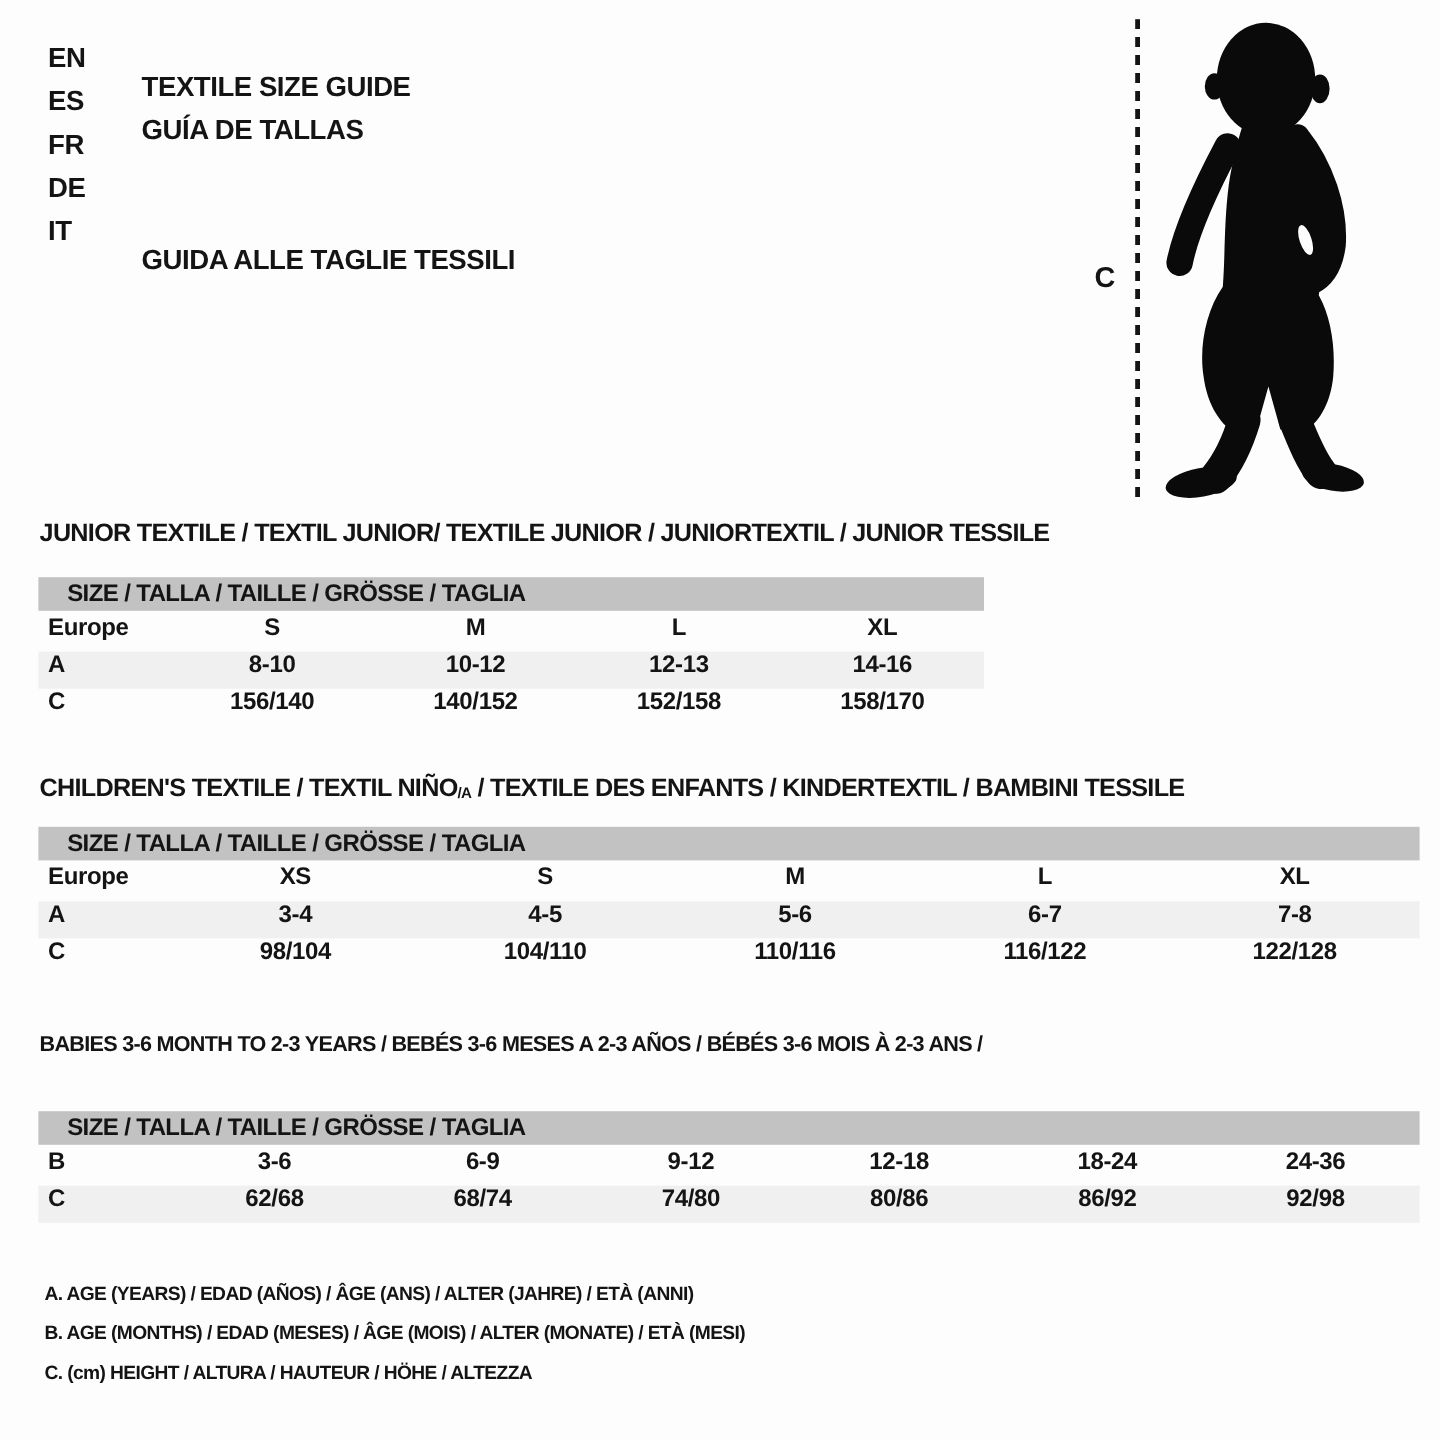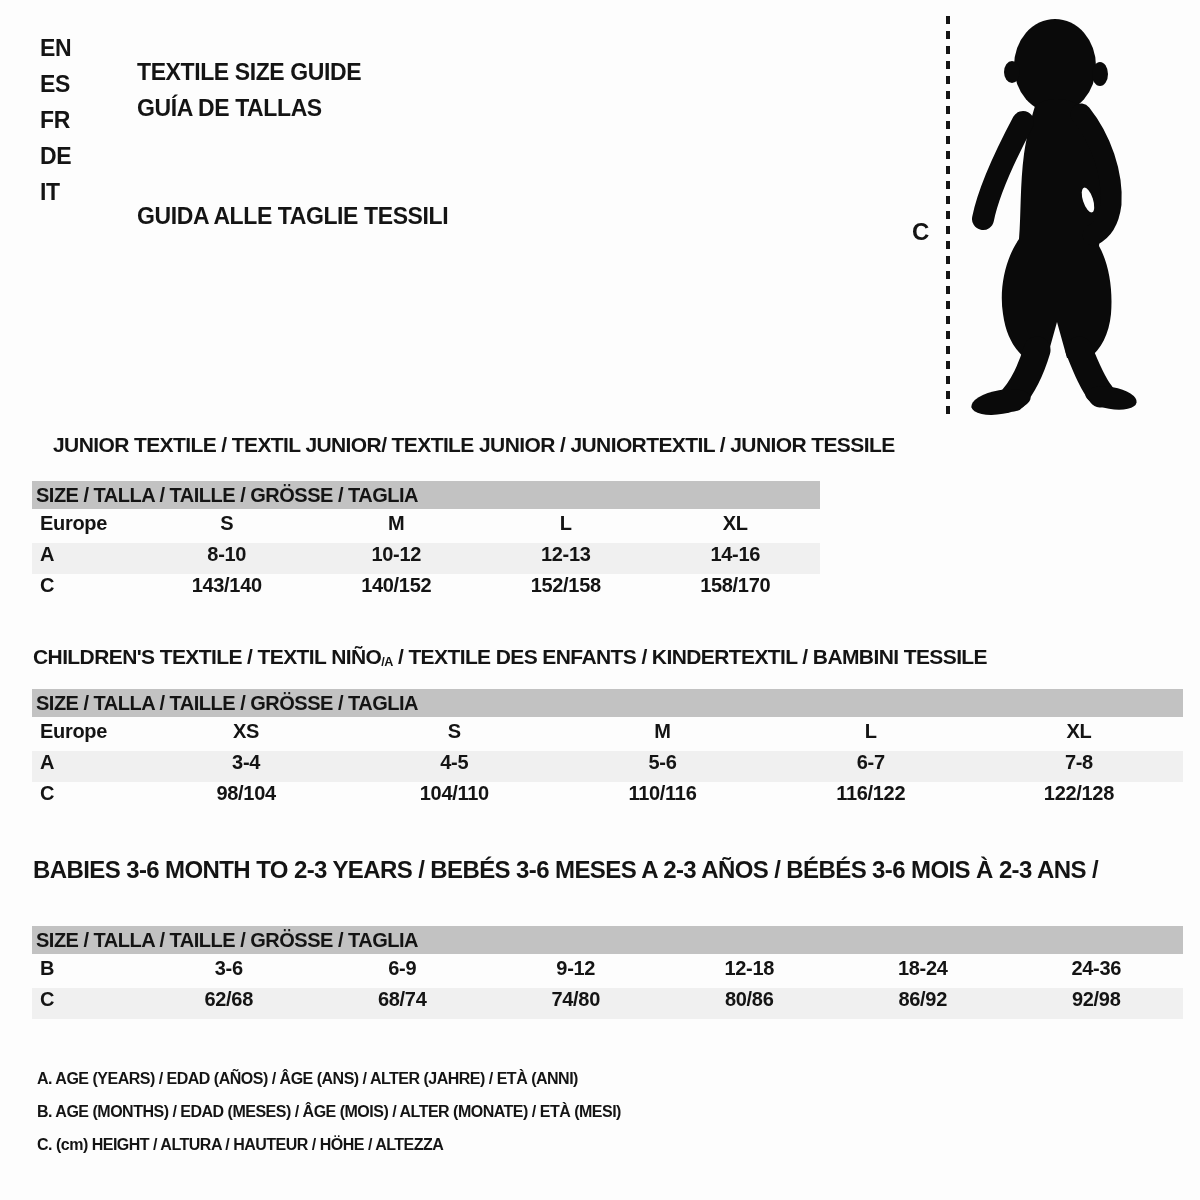--- a/index.html
+++ b/index.html
@@ -9,42 +9,42 @@
     background:#fdfdfd;
     color:#141414;
     font-family:"Liberation Sans","DejaVu Sans",sans-serif;
     font-weight:bold;
     letter-spacing:-0.3px;
     overflow:hidden;
   }
 
   
   .lang-list { position:absolute; left:40px; top:30px; }
-  .lang-row { display:flex; height:36px; align-items:center; font-size:23px;gap:19px; }
+  .lang-row { display:flex; height:36px; align-items:center; font-size:23px; }
   .lang-code { width:78px; }
   .lang-title { letter-spacing:-0.4px;margin-top:48px; }
 
   
   .measure-line {
     position:absolute; left:946px; top:16px; width:4px; height:402px;
     background:repeating-linear-gradient(to bottom,#141414 0 8px,transparent 8px 15px);
   }
   .measure-label { position:absolute; left:912px; top:218px; font-size:24px; }
   .silhouette { position:absolute; left:961px; top:14px; }
 
   
   .section-title { position:absolute; font-size:21px; letter-spacing:-0.6px; white-space:nowrap; }
   .section-title .sub { font-size:0.6em; vertical-align:-0.18em; }
-  .title-2line { line-height:30px; font-size:24px; }
+  .title-2line { line-height:30px; font-size:18px; }
 
   
   .size-table { position:absolute; }
   .size-bar {
     height:28px; background:#c2c2c2; display:flex; align-items:center;
-    padding-left:4px; font-size:20px; margin-bottom:3px; letter-spacing:-0.5px;
+    padding-left:24px; font-size:20px; margin-bottom:3px; letter-spacing:-0.5px;
   }
   .trow { display:flex; height:31px; font-size:20px; }
   .trow.shade { background:#f0f0f0; }
   .tlabel { width:110px; padding-left:8px; box-sizing:border-box; }
   .tcell { flex:1; text-align:center; }
 
   
   .legend { position:absolute; left:37px; top:1070px; }
   .legend-line { height:33px; font-size:16px; letter-spacing:-0.5px; white-space:nowrap; }
 </style>
@@ -102,42 +102,42 @@
       <path d="M76,336 C70,356 62,372 52,384" fill="none" stroke="#0a0a0a" stroke-width="27" stroke-linecap="round"></path>
       <path d="M118,336 C126,356 132,370 140,380" fill="none" stroke="#0a0a0a" stroke-width="27" stroke-linecap="round"></path>
 
       <ellipse cx="40" cy="388" rx="30" ry="12" transform="rotate(-10 40 388)"></ellipse>
       <ellipse cx="150" cy="384" rx="26" ry="11" transform="rotate(10 150 384)"></ellipse>
     </g>
 
     <ellipse cx="127" cy="186" rx="5" ry="13" fill="#fdfdfd" transform="rotate(-18 127 186)"></ellipse>
   </svg>
 
-  <div class="section-title" style="left:33px; top:433px;margin-left:20px;">
+  <div class="section-title" style="left:33px; top:433px;">
     <span>JUNIOR TEXTILE / TEXTIL JUNIOR/ TEXTILE JUNIOR / JUNIORTEXTIL / JUNIOR TESSILE</span>
   </div>
   <div class="size-table" style="left:32px; top:481px; width:788px;">
     <div class="size-bar">SIZE / TALLA / TAILLE / GRÖSSE / TAGLIA</div>
     <div class="trow">
       <span class="tlabel">Europe</span>
       <span class="tcell">S</span>
       <span class="tcell">M</span>
       <span class="tcell">L</span>
       <span class="tcell">XL</span>
     </div>
     <div class="trow shade">
       <span class="tlabel">A</span>
       <span class="tcell">8-10</span>
       <span class="tcell">10-12</span>
       <span class="tcell">12-13</span>
       <span class="tcell">14-16</span>
     </div>
     <div class="trow">
       <span class="tlabel">C</span>
-      <span class="tcell">143/140</span>
+      <span class="tcell">156/140</span>
       <span class="tcell">140/152</span>
       <span class="tcell">152/158</span>
       <span class="tcell">158/170</span>
     </div>
   </div>
 
   <div class="section-title" style="left:33px; top:645px;">
     <span>CHILDREN'S TEXTILE / TEXTIL NIÑO</span><span class="sub">/A</span><span> / TEXTILE DES ENFANTS / KINDERTEXTIL / BAMBINI TESSILE</span>
   </div>
   <div class="size-table" style="left:32px; top:689px; width:1151px;">

